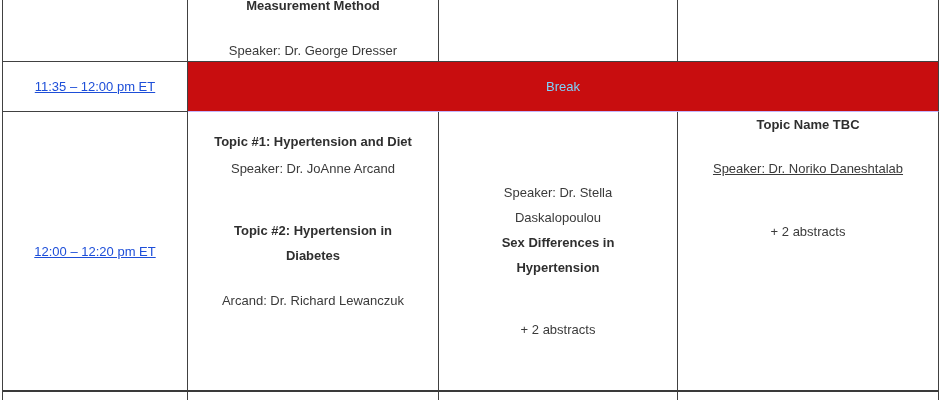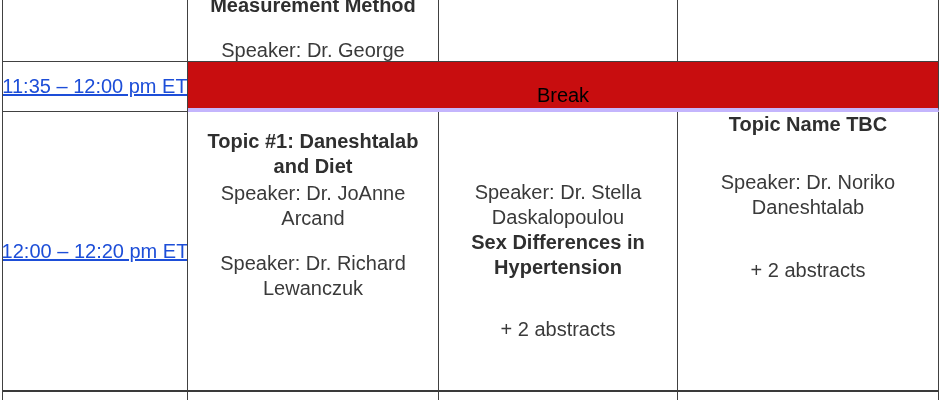--- a/index.html
+++ b/index.html
@@ -10,51 +10,51 @@
   .tbl{
     position:absolute;left:2px;top:0;
     display:grid;
     grid-template-columns:185px 251px 239px 261px;
     grid-template-rows:62px 50px 280px 10px;
     border-left:1px solid #414141;
   }
   .cell{
     box-sizing:border-box;background:#fff;
     border-right:1px solid #414141;border-bottom:1px solid #414141;
-    overflow:hidden;font-size:20px;line-height:25px;text-align:center;
+    overflow:hidden;font-size:13px;line-height:25px;text-align:center;
   }
   .cell.thick{border-bottom:2px solid #3a3a3a;}
   .cell.open-bottom{border-bottom:none;}
   .time{display:flex;align-items:center;justify-content:center;color:#1d4ed8;white-space:nowrap;text-decoration:underline;}
   .bold{font-weight:700;color:#2f2f2f;}
   .blk{margin-left:auto;margin-right:auto;}
   
   .r1c2 .ttl{margin-top:-7px;}
   .r1c2 .spk{margin-top:20px;max-width:226px;}
   
   .break-cell{
     grid-column:2/5;background:#c80d0f;
-    display:flex;align-items:flex-end;justify-content:center;
-    color:#000000;border-bottom:4px solid #c4b5fd;
+    display:flex;align-items:center;justify-content:center;
+    color:#7dd3fc;border-bottom:1px solid #c4b5fd;
   }
   
   .r3c2 .blk{max-width:212px;}
   .r3c2{padding-top:17px;}
   .r3c2 .s1{margin-top:2px;}
   .r3c2 .t2{margin-top:37px;}
   .r3c2 .s2{margin-top:20px;}
   
   .r3c3 .blk{max-width:190px;}
   .r3c3{padding-top:48px;}
   .r3c3 .spk{margin-top:20px;}
   .r3c3 .note{margin-top:37px;}
   
   .r3c4 .blk{max-width:216px;}
   .r3c4{}
-  .r3c4 .spk{margin-top:33px;}
+  .r3c4 .spk{margin-top:19px;text-decoration:underline;}
   .r3c4 .note{margin-top:38px;}
 </style>
 </head>
 <body>
 
 <div class="screen">
   <div class="tbl">
 
     <div class="cell time"></div>
     <div class="cell r1c2">
@@ -64,23 +64,24 @@
     <div class="cell"></div>
     <div class="cell"></div>
 
     <div class="cell time">11:35 – 12:00 pm ET</div>
     <div class="cell break-cell">
       <span>Break</span>
     </div>
 
     <div class="cell time thick">12:00 – 12:20 pm ET</div>
     <div class="cell r3c2 thick">
-      <div class="blk bold t1">Topic #1: Daneshtalab and Diet</div>
+      <div class="blk bold t1">Topic #1: Hypertension and Diet</div>
       <div class="blk s1">Speaker: Dr. JoAnne Arcand</div>
-      <div class="blk s2">Speaker: Dr. Richard Lewanczuk</div>
+      <div class="blk bold t2">Topic #2: Hypertension in Diabetes</div>
+      <div class="blk s2">Arcand: Dr. Richard Lewanczuk</div>
     </div>
     <div class="cell r3c3 thick">
       <div class="blk spk">Speaker: Dr. Stella Daskalopoulou</div>
       <div class="blk bold ttl">Sex Differences in Hypertension</div>
       <div class="blk note">+ 2 abstracts</div>
     </div>
     <div class="cell r3c4 thick">
       <div class="blk bold ttl">Topic Name TBC</div>
       <div class="blk spk">Speaker: Dr. Noriko Daneshtalab</div>
       <div class="blk note">+ 2 abstracts</div>

